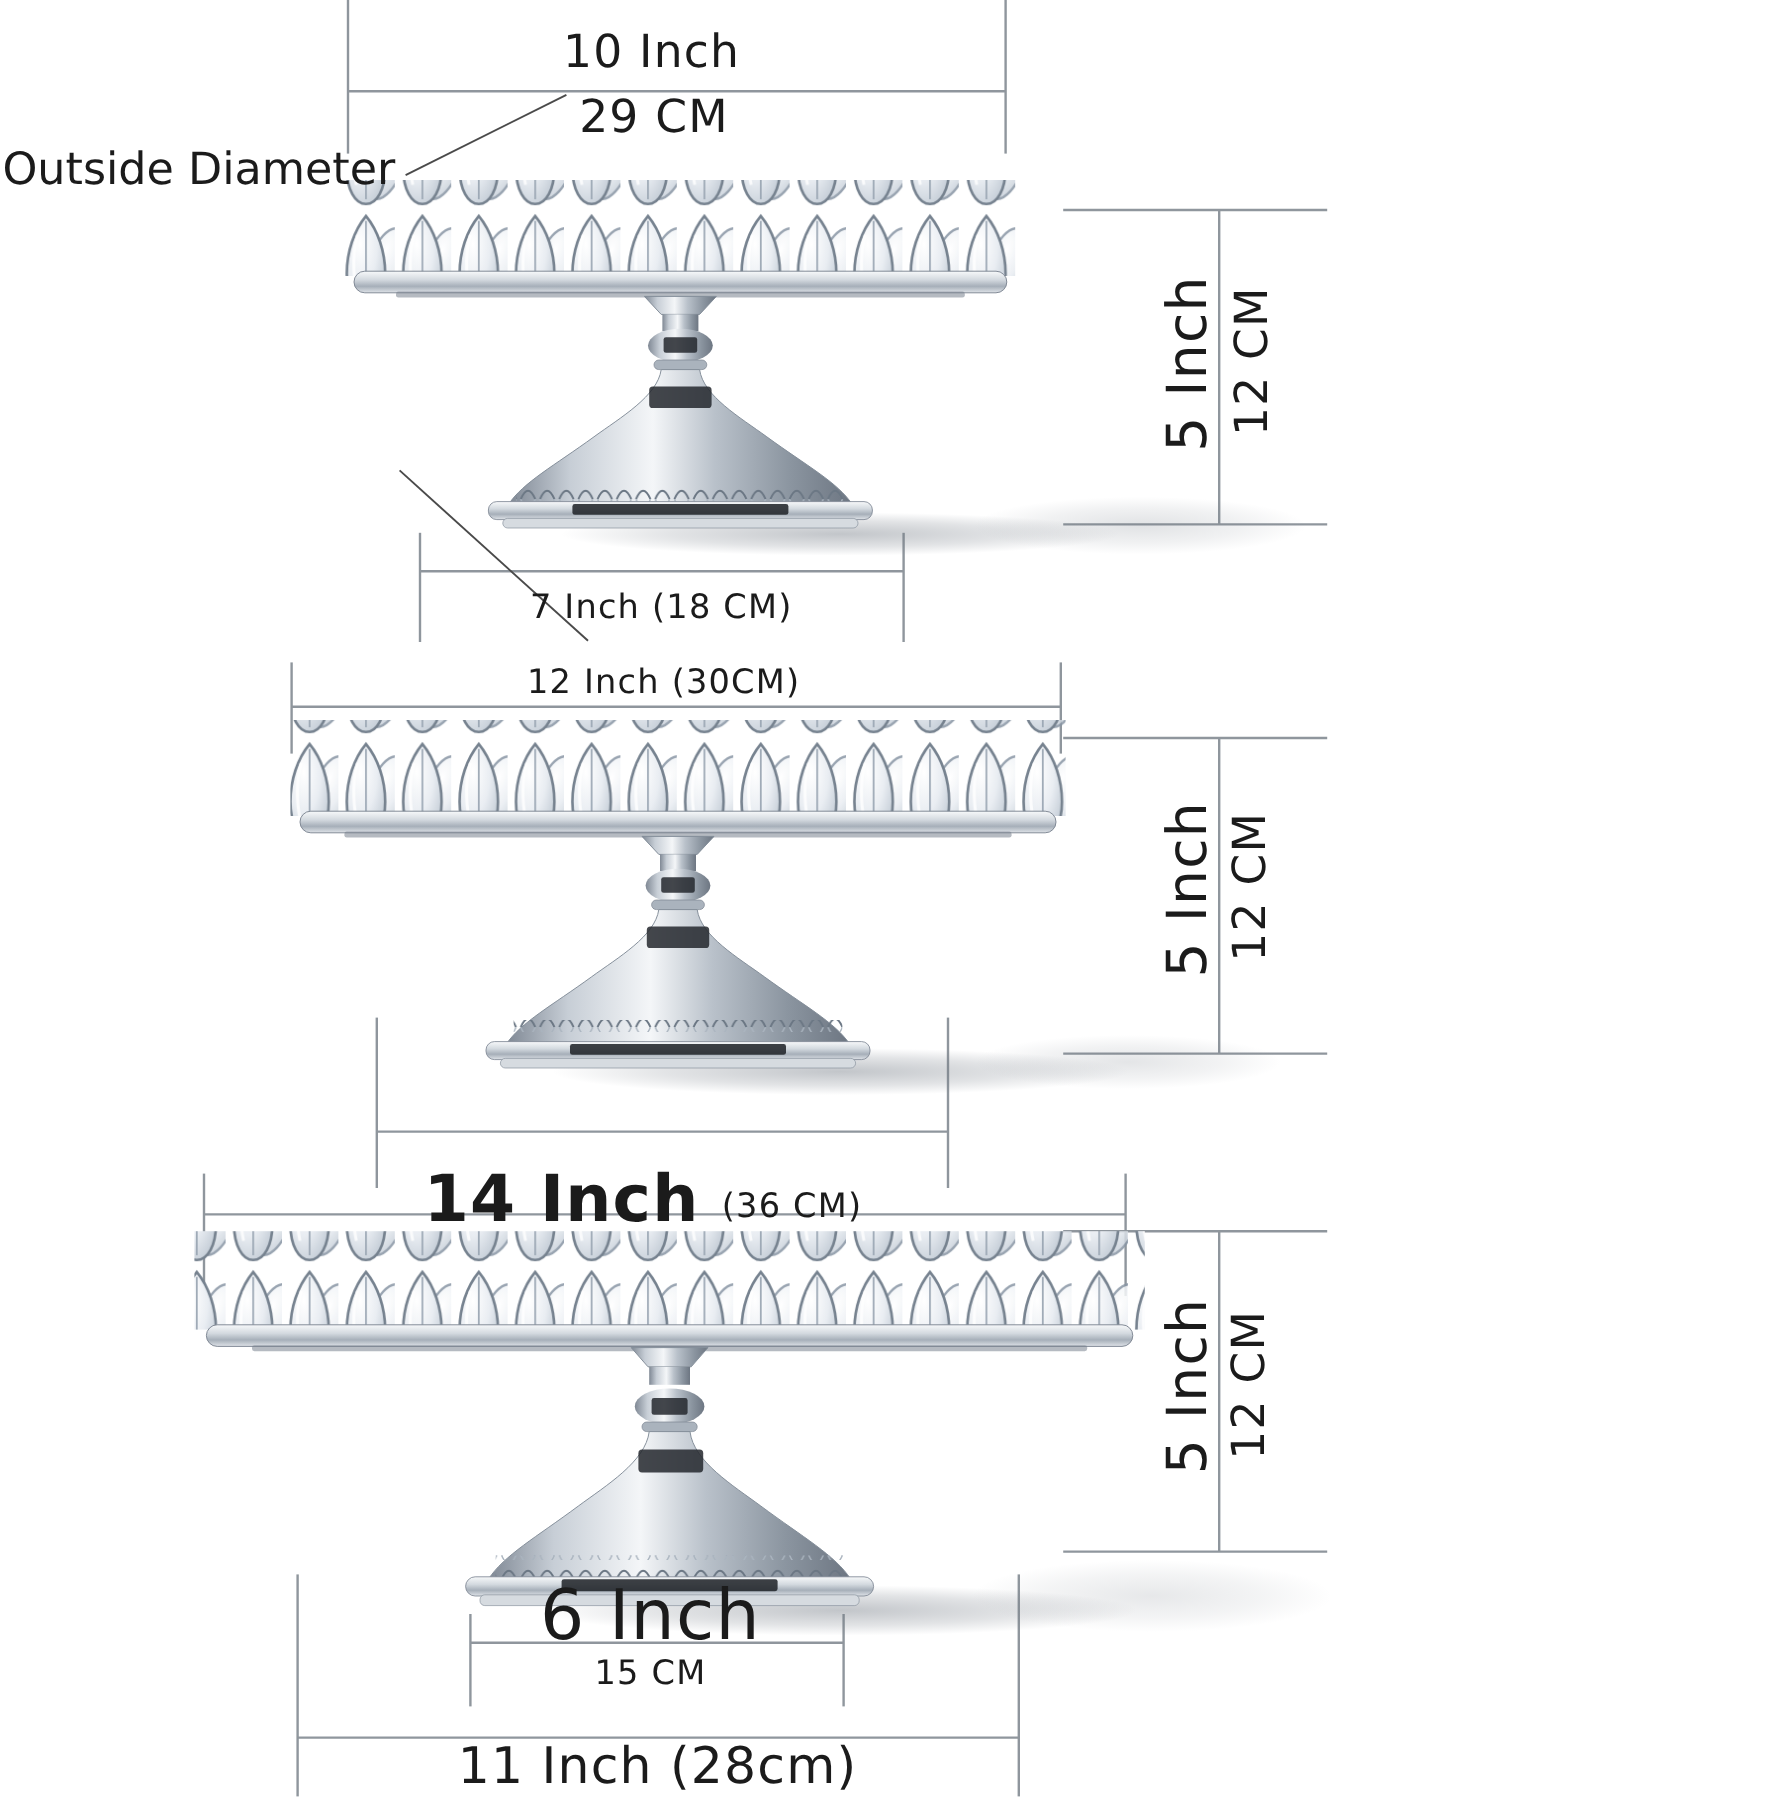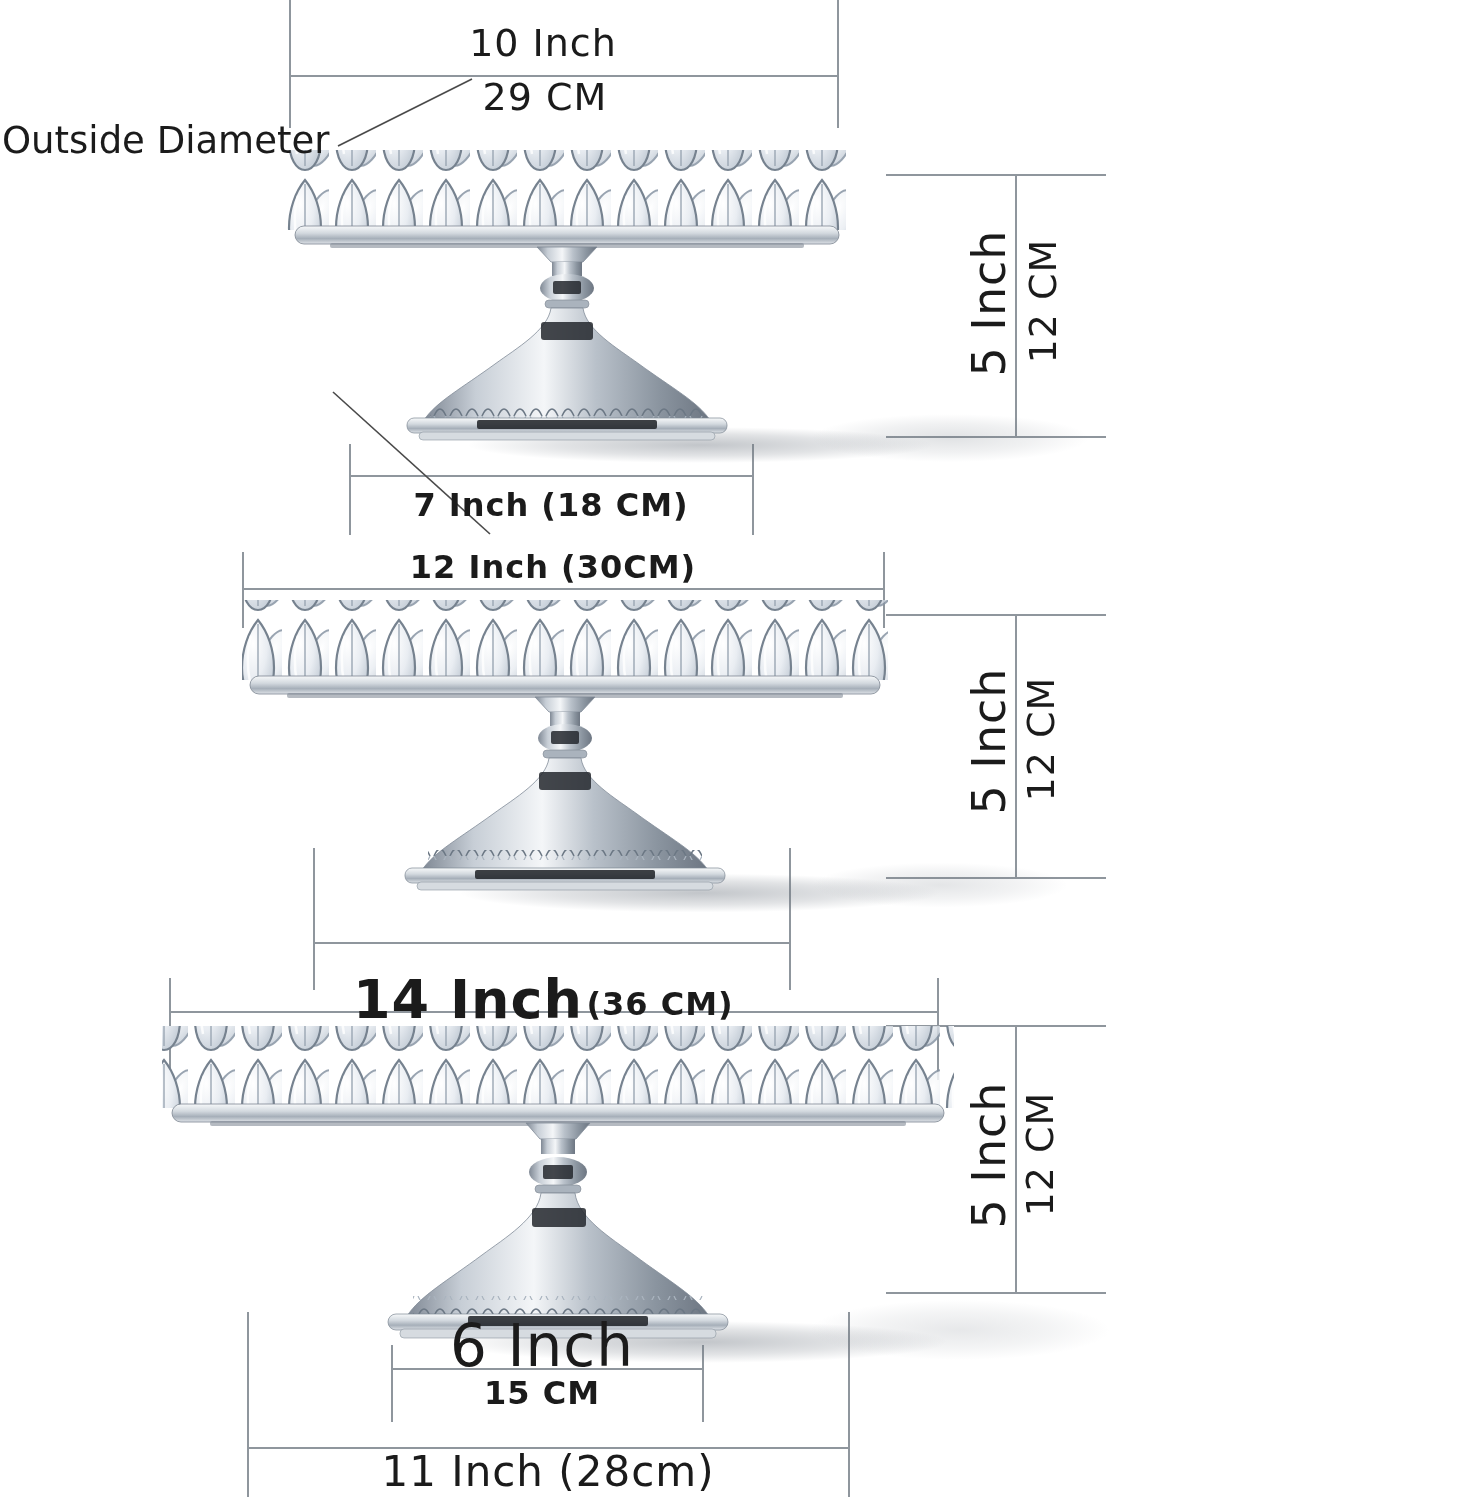--- a/index.html
+++ b/index.html
@@ -2,21 +2,21 @@
 <html><head>
 <meta charset="utf-8">
 <style>
   html,body{margin:0;padding:0;background:#fff;}
   #stage{position:relative;width:1479px;height:1500px;background:#ffffff;overflow:hidden;
          font-family:"DejaVu Sans","Liberation Sans",sans-serif;color:#1b1b1b;}
   .lbl{position:absolute;white-space:nowrap;color:#1b1b1b;line-height:1.05;}
   .ctr{transform:translate(-50%,-50%);}
   .vrt{transform:translate(-50%,-50%) rotate(-90deg);}
   .fs54{font-size:54px;} .fs52{font-size:38px;} .fs50{font-size:58px;}
-  .fs46{font-size:46px;} .fs42{font-size:42px;} .fs40{font-size:32px;font-weight:bold;}
+  .fs46{font-size:46px;} .fs42{font-size:42px;} .fs40{font-size:28px;}
   .fs38{font-size:38px;} .fs37{font-size:37px;}
   .sp1{letter-spacing:1px;}
   #bg-art{position:absolute;left:0;top:0;z-index:0;}
   .lbl{z-index:2;}
   #logo{position:absolute;left:1140px;top:8px;width:339px;height:180px;z-index:2;}
   #logo-mark{position:absolute;left:5px;top:5px;width:96px;height:96px;}
   #brand-name{position:absolute;left:102px;top:8px;font-size:66px;font-weight:600;letter-spacing:0px;}
   #brand-tagline{position:absolute;left:18px;top:118px;font-size:50px;font-weight:400;}
 </style>
 </head>

